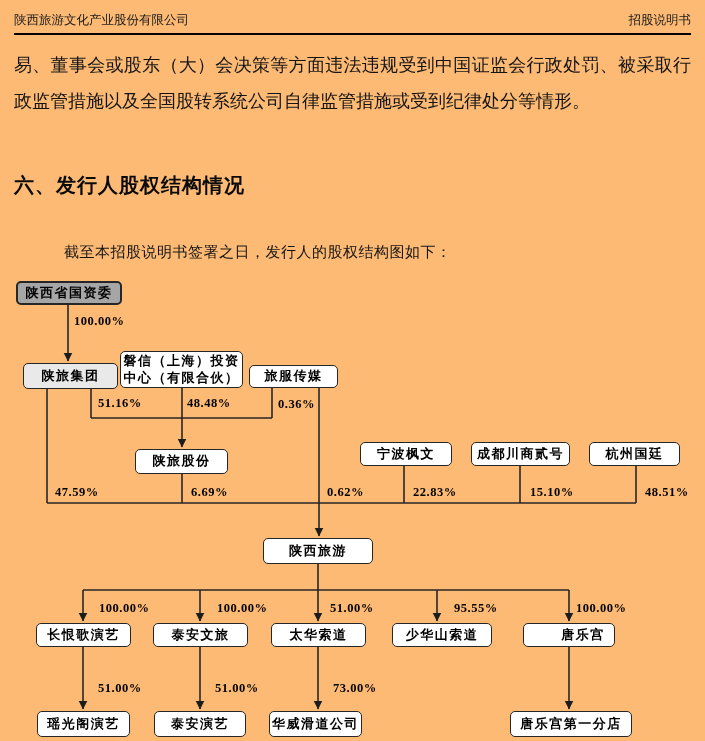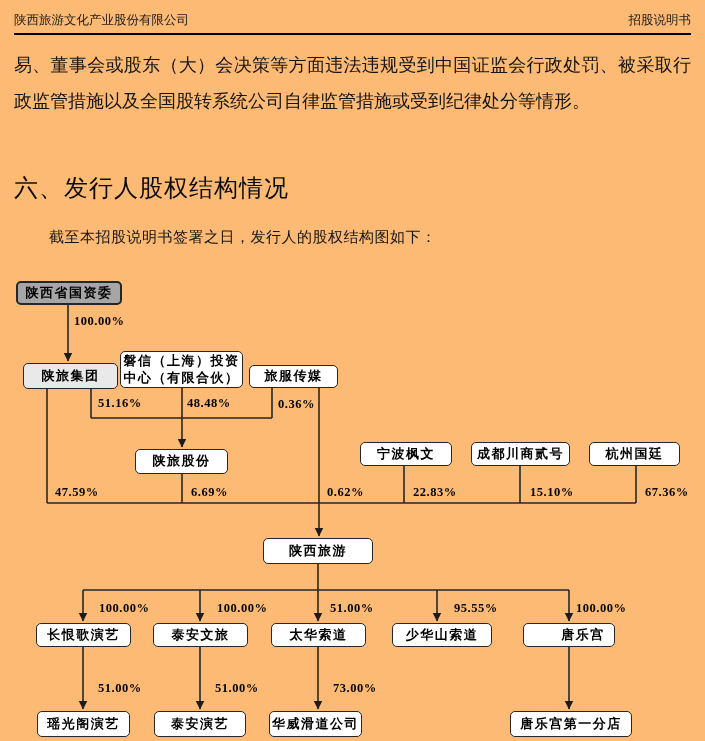--- a/index.html
+++ b/index.html
@@ -20,25 +20,25 @@
   }
   .body-par{
     position:absolute;top:47px;left:14px;width:677px;
     font-size:18px;line-height:36px;
     text-align:justify;text-justify:inter-ideograph;
     margin:0;color:#141414;
   }
   .section-heading{
     position:absolute;top:172px;left:14px;margin:0;
     font-family:"Liberation Sans", sans-serif;
-    font-size:24px;font-weight:normal;color:#0a0a0a;
+    font-size:20px;font-weight:bold;color:#0a0a0a;
     letter-spacing:1px;
   }
   .intro-par{
-    position:absolute;top:227px;left:14px;width:660px;margin:0;
+    position:absolute;top:227px;left:14px;width:660px;margin:15px;
     font-size:15px;line-height:20px;color:#141414;
     text-indent:2.33em;letter-spacing:0.5px;
   }
   .diagram{
     position:absolute;top:272px;left:0;width:705px;height:469px;
   }
   .diagram svg{position:absolute;top:0;left:0;}
   .org-node{
     position:absolute;
     box-sizing:border-box;
@@ -134,21 +134,21 @@
       <div class="org-node" style="left: 510px; top: 439px; width: 122px; height: 26px;">唐乐宫第一分店</div>
       <div class="pct" style="left: 74px; top: 42px;">100.00%</div>
       <div class="pct" style="left: 98px; top: 124px;">51.16%</div>
       <div class="pct" style="left: 187px; top: 124px;">48.48%</div>
       <div class="pct" style="left: 278px; top: 125px;">0.36%</div>
       <div class="pct" style="left: 55px; top: 213px;">47.59%</div>
       <div class="pct" style="left: 191px; top: 213px;">6.69%</div>
       <div class="pct" style="left: 327px; top: 213px;">0.62%</div>
       <div class="pct" style="left: 413px; top: 213px;">22.83%</div>
       <div class="pct" style="left: 530px; top: 213px;">15.10%</div>
-      <div class="pct" style="left: 645px; top: 213px;">67.36%</div>
+      <div class="pct" style="left: 645px; top: 213px;">48.51%</div>
       <div class="pct" style="left: 99px; top: 329px;">100.00%</div>
       <div class="pct" style="left: 217px; top: 329px;">100.00%</div>
       <div class="pct" style="left: 330px; top: 329px;">51.00%</div>
       <div class="pct" style="left: 454px; top: 329px;">95.55%</div>
       <div class="pct" style="left: 576px; top: 329px;">100.00%</div>
       <div class="pct" style="left: 98px; top: 409px;">51.00%</div>
       <div class="pct" style="left: 215px; top: 409px;">51.00%</div>
       <div class="pct" style="left: 333px; top: 409px;">73.00%</div>
     </div>
 

